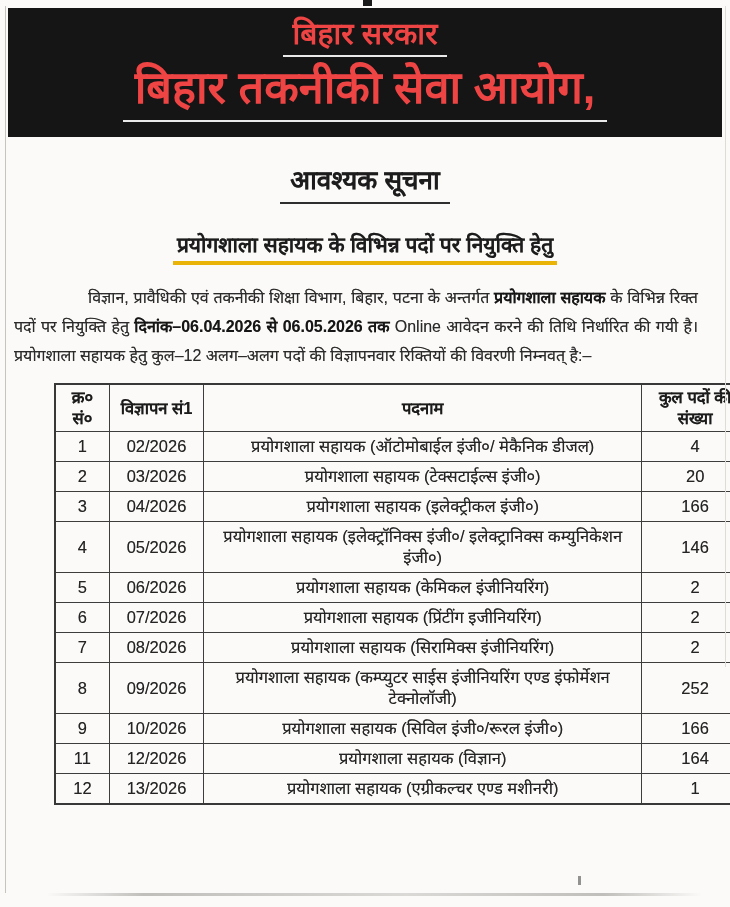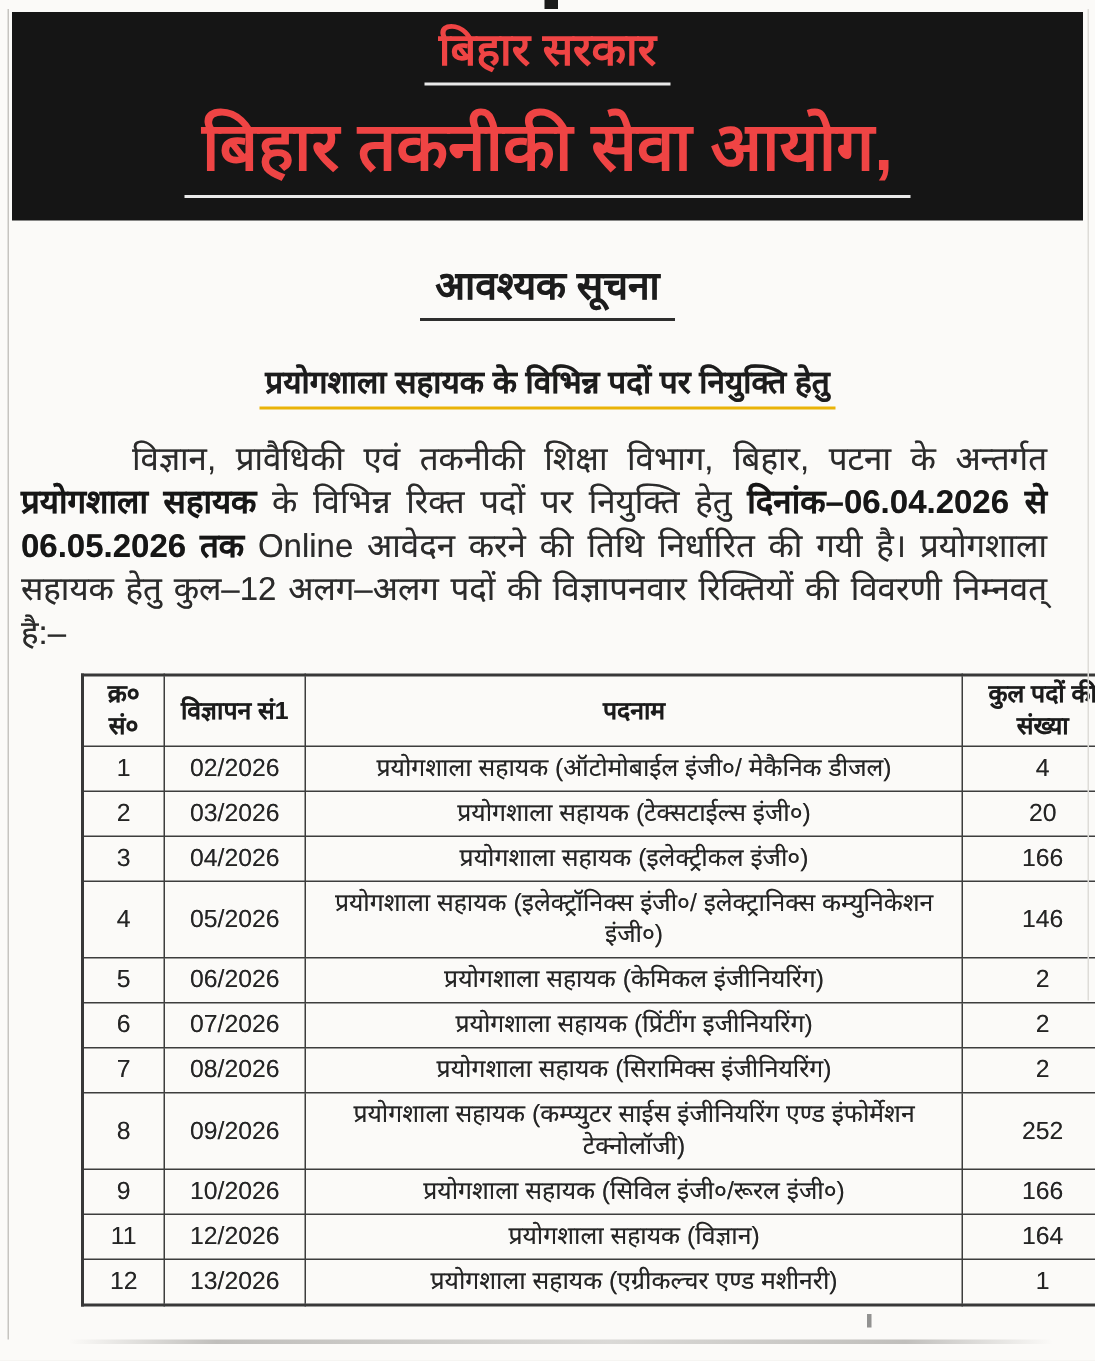--- a/index.html
+++ b/index.html
@@ -26,35 +26,35 @@
     background:#151515;
     color:#ef4444;
     text-align:center;
     padding:8px 0 15px 0;
     text-shadow:none;
   }
   .head-box .u{display:inline-block;border-bottom:2px solid #e9e9e9;font-weight:bold;}
   .hb1{font-size:30px;line-height:36px;}
   .hb1 .u{padding:0 10px 3px 10px;}
   .hb2{font-size:45px;line-height:56px;margin-top:3px;}
-  .hb2 .u{padding:0 12px 4px 12px;margin-top:10px;}
+  .hb2 .u{padding:0 12px 4px 12px;}
   .hb3{font-size:24px;line-height:30px;margin-top:4px;}
   .hb3 .u{padding:0 8px 2px 8px;}
 
   .center{text-align:center;}
   .h1{margin-top:24px;}
   .h1 .u{display:inline-block;font-size:26px;font-weight:bold;color:#1c1c1c;
      border-bottom:2.5px solid #2e2e2e;padding:0 10px 5px 10px;}
   .h2{margin-top:26px;}
   .h2 .u{display:inline-block;font-size:21px;font-weight:bold;color:#1c1c1c;
-     border-bottom:2px solid #eab308;padding:0 4px 3px 4px;}
+     border-bottom:4px solid #eab308;padding:0 4px 3px 4px;}
 
   .intro{
     margin:18px 32px 0 14px;
-    font-size:22px;line-height:29px;
+    font-size:16px;line-height:29px;
     text-align:justify;text-indent:74px;
     color:#2b2b2b;
   }
   .b{font-weight:bold;color:#161616;}
 
   table.vac{
     width:696px;margin:13px 0 0 54px;
     border-collapse:collapse;
     border:2px solid #383838;
   }

